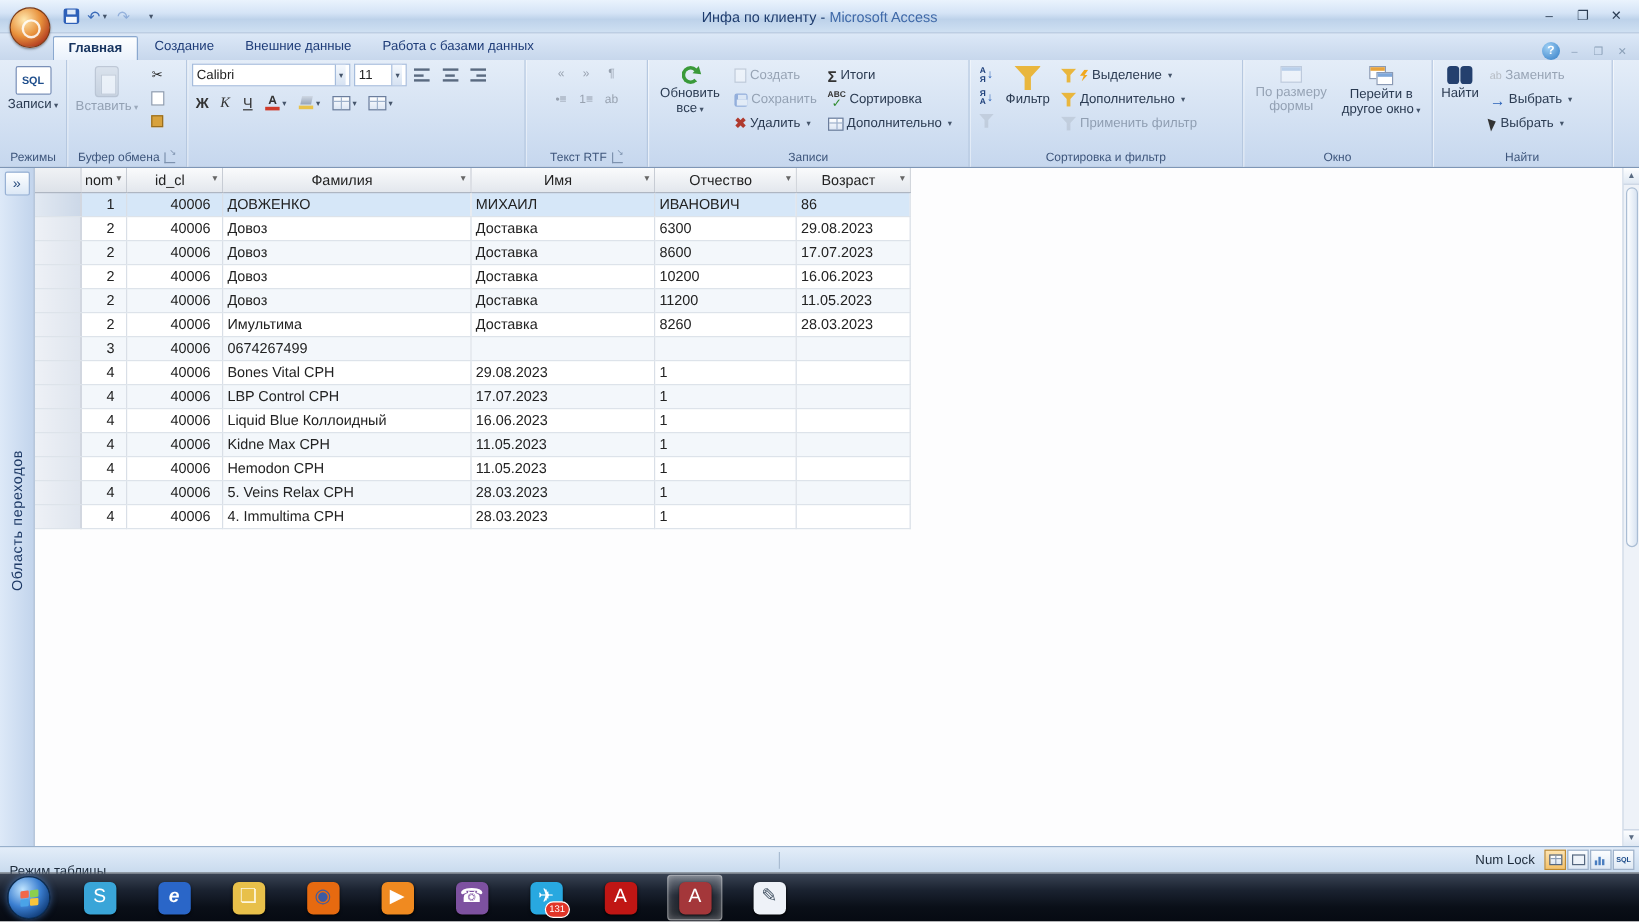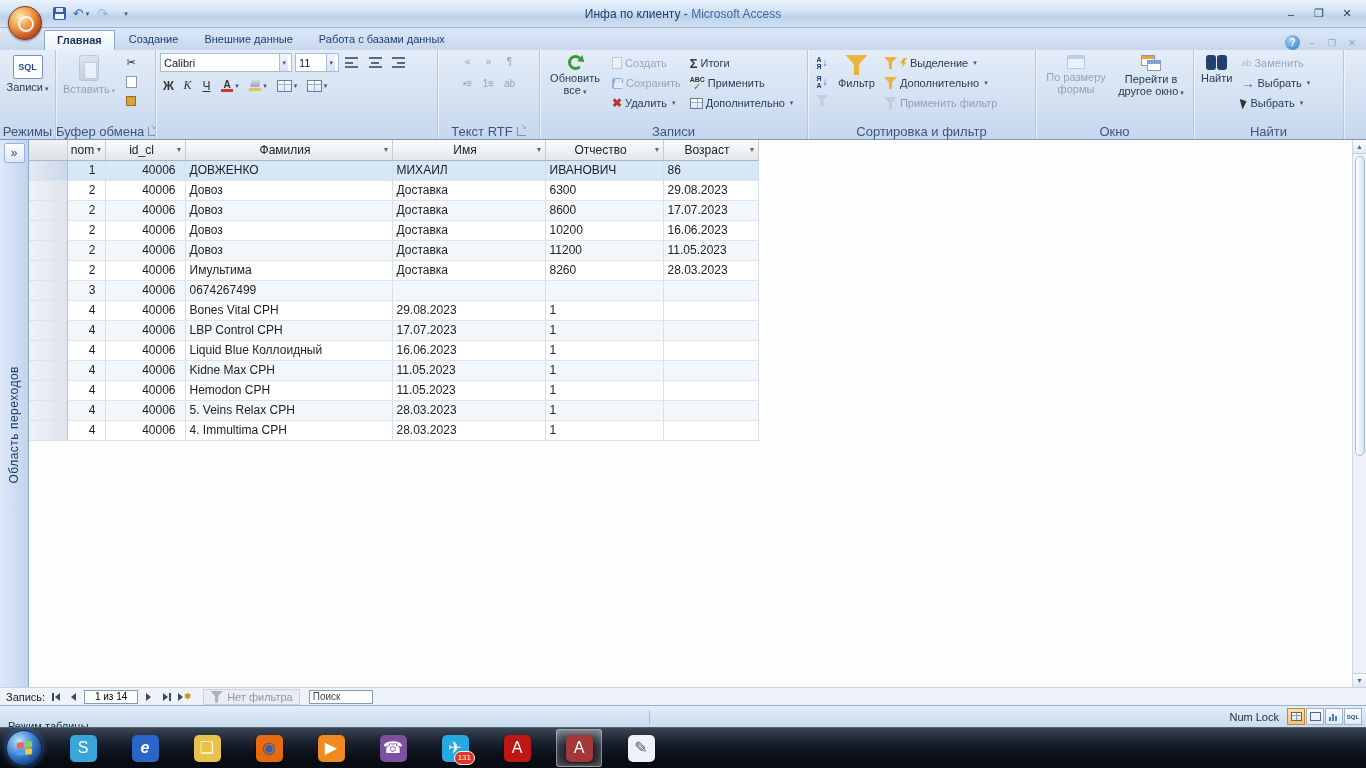--- a/index.html
+++ b/index.html
@@ -35,21 +35,21 @@
   .tab{padding:3px 12px 4px;color:#1e3c78;font-size:11px;white-space:nowrap;}
   .tab.active{background:linear-gradient(#fdfeff,#e9f1fb);border:1px solid #8aa8cf;border-bottom:none;border-radius:2px 2px 0 0;font-weight:bold;color:#17345f;}
   .tabrow-right{margin-left:auto;display:flex;align-items:center;gap:4px;margin-right:6px;}
   .help-ic{width:15px;height:15px;border-radius:50%;background:radial-gradient(circle at 35% 30%,#9fd0f5,#2f7ac4);color:#fff;font-size:10px;font-weight:bold;display:flex;align-items:center;justify-content:center;}
   .mini{width:16px;height:13px;display:flex;align-items:center;justify-content:center;font-size:9px;color:#8ba0b8;}
 
   
   .ribbon{height:90px;display:flex;background:linear-gradient(#e4edf8,#d2e0f2 60%,#c6d7ee);border-bottom:1px solid #7e96b6;}
   .rgroup{display:flex;flex-direction:column;border-right:1px solid #b6c8e0;box-shadow:1px 0 0 rgba(255,255,255,.55);}
   .rg-content{flex:1;display:flex;align-items:flex-start;padding:3px 4px;gap:3px;}
-  .rg-label{height:15px;display:flex;align-items:center;justify-content:center;gap:4px;color:#3e567c;font-size:13px;white-space:nowrap;}
+  .rg-label{height:15px;display:flex;align-items:center;justify-content:center;gap:4px;color:#3e567c;font-size:10px;white-space:nowrap;}
   .launcher{width:9px;height:9px;border-left:1px solid #7d92ae;border-bottom:1px solid #7d92ae;position:relative;}
   .launcher::after{content:"↘";position:absolute;right:-1px;top:-4px;font-size:7px;color:#7d92ae;}
   .g-views{width:56px;} .g-clip{width:100px;} .g-font{width:282px;} .g-rtf{width:102px;}
   .g-recs{width:268px;} .g-sort{width:228px;} .g-win{width:158px;} .g-find{width:150px;}
   .btn-large{display:flex;flex-direction:column;align-items:center;gap:2px;padding:2px 3px;border-radius:3px;text-align:center;}
   .btn-large .lbl{font-size:11px;line-height:12px;color:#2b3b52;}
   .btn-small{display:flex;align-items:center;gap:3px;height:20px;padding:0 3px;border-radius:2px;color:#2b3b52;white-space:nowrap;}
   .vcol{display:flex;flex-direction:column;gap:0;}
   .icbtn{width:20px;height:19px;display:flex;align-items:center;justify-content:center;border-radius:2px;}
   .center{justify-content:center;width:100%;}
@@ -381,21 +381,21 @@
         <div class="vcol">
           <span class="btn-small">
               <span class="ic-sigma">Σ</span>
               <span>Итоги</span>
             </span>
           <span class="btn-small">
               <span class="ic-abc">
                 <b>ABC</b>
                 <i>✓</i>
               </span>
-              <span>Применить</span>
+              <span>Сортировка</span>
             </span>
           <span class="btn-small">
               <span class="ic-table" style="width:13px;height:11px;"></span>
               <span>Дополнительно</span>
               <span class="dd">▾</span>
             </span>
         </div>
       </div>
       <div class="rg-label">
           <span>Записи</span>
@@ -665,47 +665,20 @@
       </table>
 
       <div class="vscroll">
         <span class="vs-arrow">▲</span>
         <span class="vs-thumb"></span>
         <span class="vs-arrow bot">▼</span>
       </div>
     </div>
   </div>
 
-  <div class="recnav">
-    <span class="rn-label">Запись:</span>
-    <span class="rn-btn">
-        <i class="bar"></i>
-        <i class="tl"></i>
-      </span>
-    <span class="rn-btn">
-        <i class="tl"></i>
-      </span>
-    <input class="rn-pos" value="1 из 14" style="">
-    <span class="rn-btn">
-        <i class="tr"></i>
-      </span>
-    <span class="rn-btn">
-        <i class="tr"></i>
-        <i class="bar"></i>
-      </span>
-    <span class="rn-btn">
-        <i class="tr"></i>
-        <b class="star">✱</b>
-      </span>
-    <span class="rn-filter">
-        <span class="funnel f-sm f-gray"></span>
-        <span>Нет фильтра</span>
-      </span>
-    <input class="rn-search" placeholder="Поиск" style="">
-  </div>
 
   <div class="statusbar">
     <span class="sb-left">Режим таблицы</span>
     <span class="sb-sep mid"></span>
     <div class="sb-right">
       <span>Num Lock</span>
       <div class="sb-views">
         <span class="sbv active">
             <i class="ic-grid-sm"></i>
           </span>

